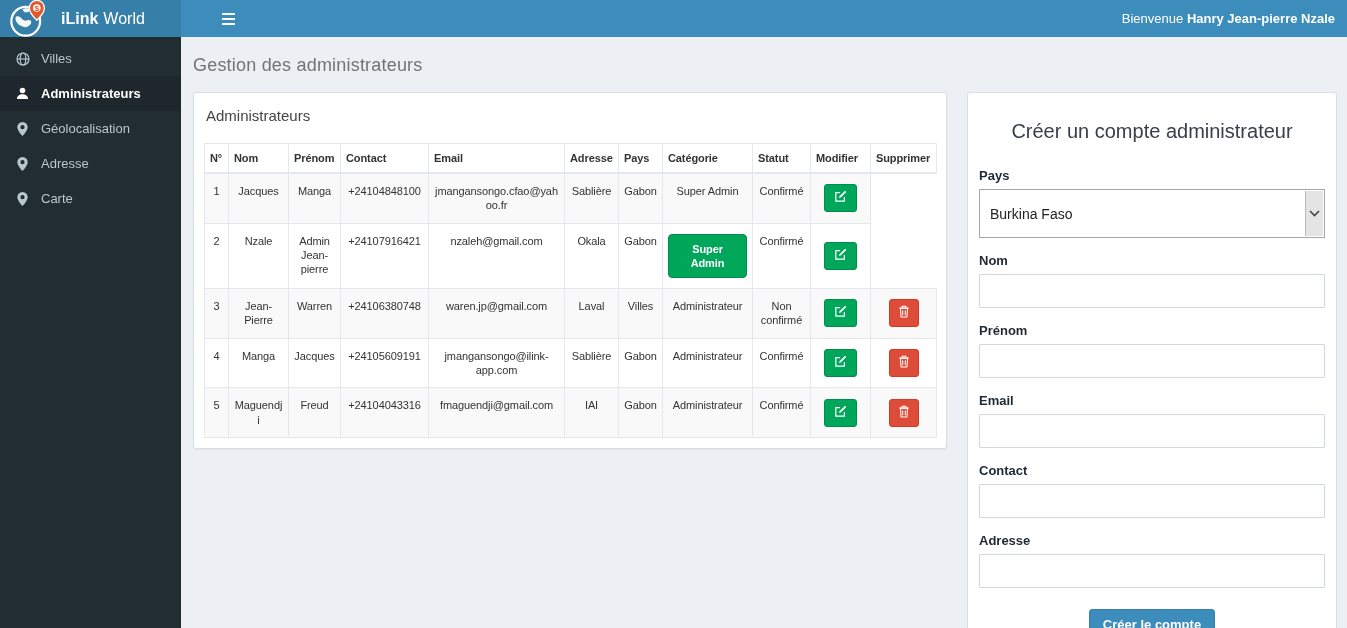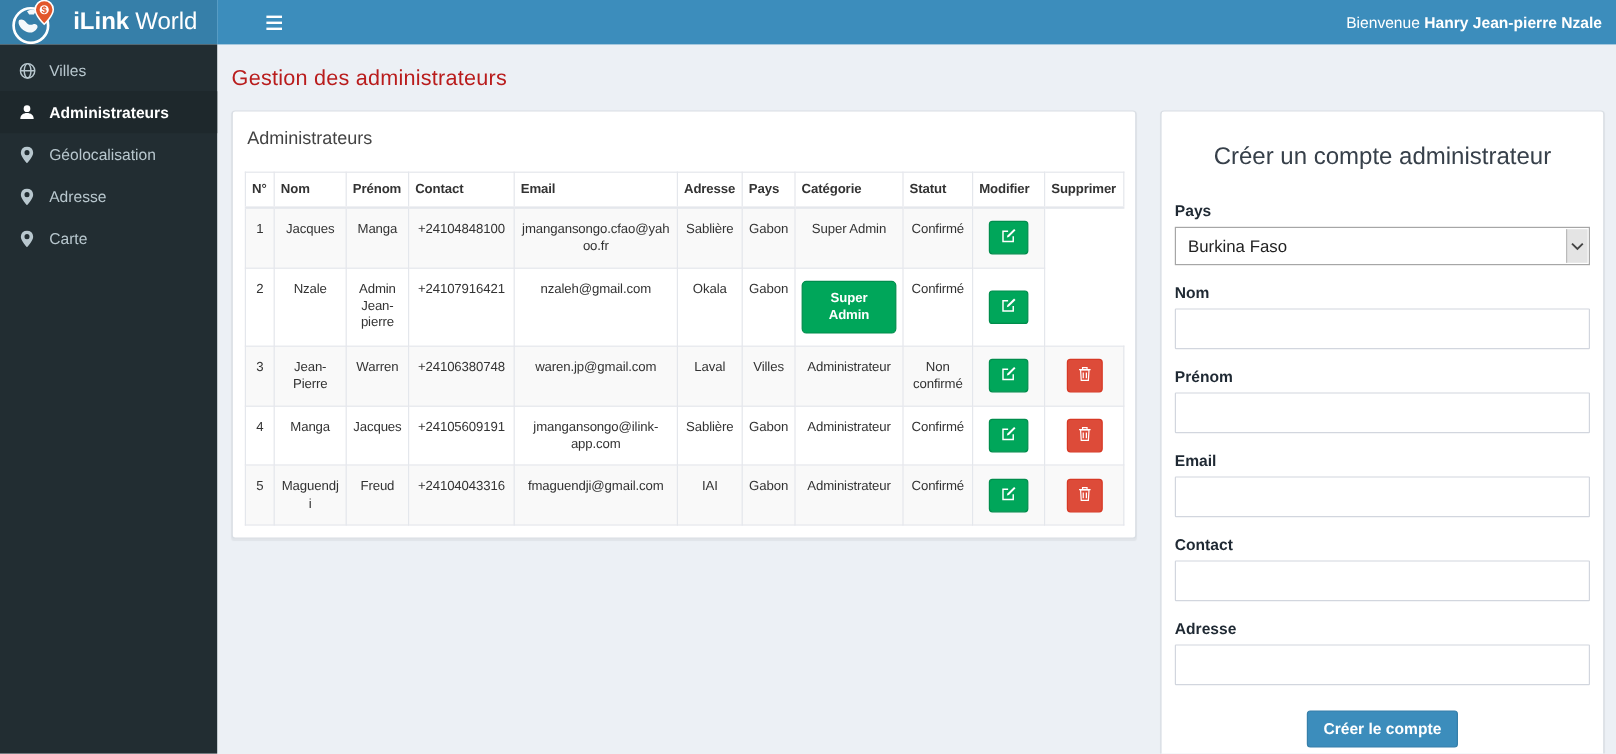--- a/index.html
+++ b/index.html
@@ -8,39 +8,39 @@
     --bg:#ecf0f5; --line:#e4e7ec;
   }
   *{box-sizing:border-box; margin:0; padding:0;}
   html,body{width:1347px; height:628px; overflow:hidden;}
   body{font-family:"Liberation Sans", sans-serif; background:var(--bg); color:#333;}
 
   
   .topbar{display:flex; height:37px; width:100%;}
   .logo{width:181px; background:var(--logo); color:#fff; display:flex; align-items:center; padding-left:8px;}
   .logo-icon{display:flex; align-items:center; margin-right:12px;}
-  .brand{font-size:20px; white-space:nowrap;}
+  .brand{font-size:16px; white-space:nowrap;}
   .brand b{font-weight:bold;}
   .brand-rest{margin-left:5px; font-weight:normal;}
   .navbar{flex:1; background:var(--navbar); display:flex; align-items:center; justify-content:space-between;padding-left:28px;}
   .hamburger{width:38px; height:37px; display:flex; flex-direction:column; justify-content:center; align-items:center; gap:3px; cursor:pointer;}
   .hamburger span{display:block; width:13px; height:2px; background:#fff;}
   .welcome{color:#fff; font-size:13px; padding-right:12px;}
   .welcome b{font-weight:bold;}
 
   
   .sidebar{position:absolute; left:0; top:37px; bottom:0; width:181px; background:var(--sidebar);}
   .sidebar nav{padding-top:4px;}
   .side-item{display:flex; align-items:center; height:35px; padding:0 15px; gap:11px; color:#b8c7ce; font-size:13px; cursor:pointer;}
   .side-item.active{background:var(--active); color:#fff; font-weight:bold;}
   .side-icon{width:15px; display:flex; justify-content:center; align-items:center;}
 
   
   .content{margin-left:181px; padding:10px 10px 0 12px;}
-  .page-title{font-size:18px; font-weight:500; color:#b91c1c; margin:8px 0 16px; letter-spacing:.2px;}
+  .page-title{font-size:18px; font-weight:500; color:#737373; margin:8px 0 16px; letter-spacing:.2px;}
   .row{display:flex; gap:20px; align-items:flex-start;}
   .panel{background:#fff; border:1px solid #d9dee4; border-radius:3px; box-shadow:0 1px 1px rgba(0,0,0,.05);}
   .table-panel{width:754px; padding:10px;}
   .panel-title{font-size:15px; font-weight:normal; color:#444; margin:4px 0 19px; padding-left:2px;}
 
   
   table{width:732px; border-collapse:collapse; table-layout:fixed; font-size:11px; letter-spacing:-0.1px; color:#333;}
   th{font-weight:bold; text-align:left; padding:8px 5px; border:1px solid var(--line); border-bottom-width:2px; white-space:nowrap; background:#fff;}
   td{padding:10px 5px; border:1px solid var(--line); vertical-align:top; line-height:1.3; text-align:center; word-wrap:break-word;}
   td.left{text-align:center;}
@@ -52,21 +52,21 @@
   .btn-edit{width:33px; height:28px; background:var(--green); border:1px solid var(--green-bd);}
   .btn-delete{width:30px; height:28px; background:var(--red); border:1px solid var(--red-bd);}
   .badge-super{display:inline-block; background:var(--green); border:1px solid var(--green-bd); color:#fff; font-weight:bold; font-size:11px; padding:7px 9px; border-radius:4px; cursor:pointer;}
 
   
   .form-panel{width:370px; padding:15px 11px 22px;}
   .form-title{font-size:20px; font-weight:normal; color:#37404a; text-align:center; margin:12px 0 25px;}
   .fgroup{margin-bottom:15px;}
   .fgroup label{display:block; font-size:13px; font-weight:bold; color:#1f2933; margin-bottom:6px;}
   .fgroup input{width:100%; height:34px; border:1px solid #d2d6de; border-radius:1px; padding:0 10px; font-size:14px; font-family:"Liberation Sans",sans-serif; color:#333; outline:none;}
-  .select-box{height:32px; border:1px solid #a6a6a6; background:#fff; display:flex; align-items:stretch; justify-content:space-between; font-size:14px; color:#222; cursor:pointer;}
+  .select-box{height:49px; border:1px solid #a6a6a6; background:#fff; display:flex; align-items:stretch; justify-content:space-between; font-size:14px; color:#222; cursor:pointer;}
   .select-value{display:flex; align-items:center; padding-left:10px;}
   .select-handle{width:18px; margin:1px; background:#e4e4e4; border-left:1px solid #bbb; display:flex; align-items:center; justify-content:center;}
   .submit-btn{display:block; margin:21px auto 0; background:var(--navbar); border:1px solid var(--logo); color:#fff; font-family:"Liberation Sans",sans-serif; font-size:13px; font-weight:bold; padding:7px 13px; border-radius:3px; cursor:pointer;}
 </style>
 </head>
 <body>
 
 <header class="topbar">
   <div class="logo">
     <span class="logo-icon">

